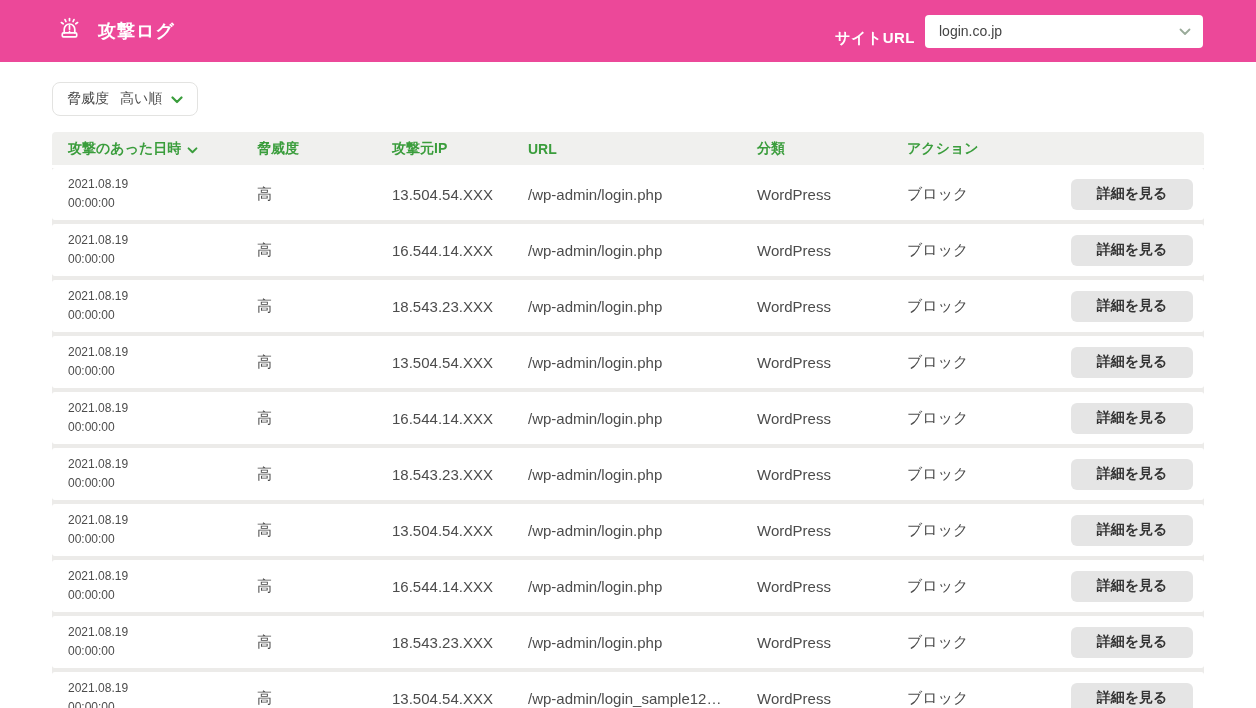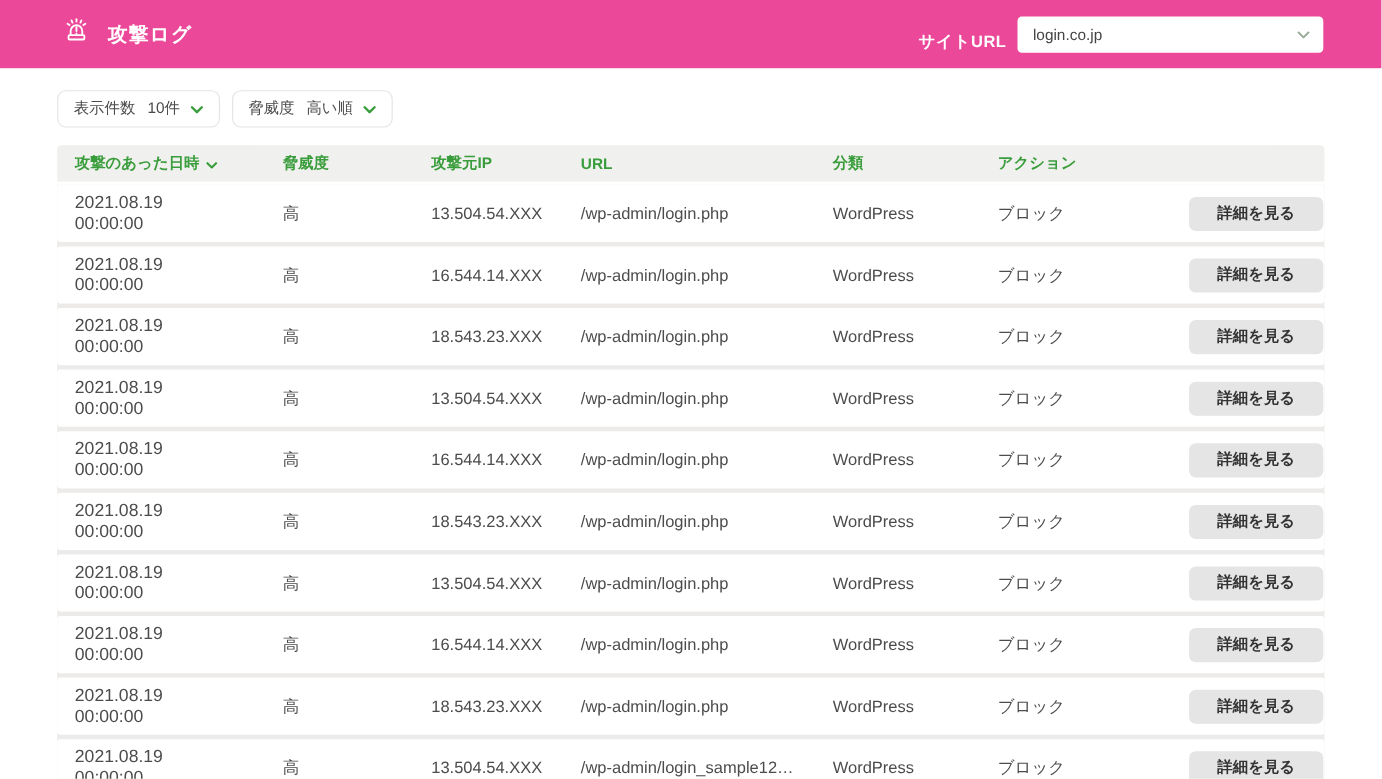--- a/index.html
+++ b/index.html
@@ -21,28 +21,28 @@
   .filter-bar { margin:20px 0 0 52px; display:flex; gap:11px; }
   .filter-btn { height:34px; background:#ffffff; border:1px solid #e3e3e1; border-radius:8px;
     display:flex; align-items:center; gap:9px; padding:0 14px; font-size:14px; color:#4b4b4b;
     cursor:pointer; font-family:inherit; }
   .filter-btn .val { margin-left:2px; }
 
   
   .log-table { margin:16px 0 0 52px; width:1152px; }
   .thead, .trow { display:grid;
     grid-template-columns:189px 135px 136px 229px 150px 164px 1fr;
-    align-items:center; padding-left:16px; padding-right:1px; }
+    align-items:center; padding-left:16px; padding-right:11px; }
   .thead { height:33px; background:#f0f0ee; border-radius:4px 4px 0 0;
     color:#3a9d3c; font-size:14px; font-weight:700; }
   .th { display:flex; align-items:center; gap:6px; }
   .tbody { margin-top:3px; display:flex; flex-direction:column; gap:4px; background:#ecebe9; }
   .trow { height:52px; background:#ffffff; border-radius:3px; }
   .td { font-size:15px; color:#4c4c4c; }
-  .cell-date { font-size:16px; line-height:19px; }
+  .cell-date { font-size:12px; line-height:19px; }
   .detail-btn { width:122px; height:31px; background:#e5e5e5; border:none; border-radius:6px;
     font-size:14px; font-weight:700; color:#333333; justify-self:end; cursor:pointer;
     font-family:inherit; }
   .td-btn { display:flex; justify-content:flex-end; }
 
   .chev { flex:0 0 auto; }
 </style>
 </head>
 <body>
 
@@ -72,29 +72,20 @@
         <span>
           <svg class="chev" width="12" height="8" viewBox="0 0 12 8" fill="none" stroke="#9aab9a" stroke-width="1.8" stroke-linecap="round" stroke-linejoin="round">
               <path d="M1.5 1.5 L6 6 L10.5 1.5"></path>
             </svg>
         </span>
       </div>
     </div>
   </header>
 
   <div class="filter-bar">
-    <button class="filter-btn">
-      <span>表示件数</span>
-      <span class="val">10件</span>
-      <span>
-        <svg class="chev" width="12" height="8" viewBox="0 0 12 8" fill="none" stroke="#3a9d3c" stroke-width="2.2" stroke-linecap="round" stroke-linejoin="round">
-            <path d="M1.5 1.5 L6 6 L10.5 1.5"></path>
-          </svg>
-      </span>
-    </button>
 
 
     <button class="filter-btn">
       <span>脅威度</span>
       <span class="val">高い順</span>
       <span>
         <svg class="chev" width="12" height="8" viewBox="0 0 12 8" fill="none" stroke="#3a9d3c" stroke-width="2.2" stroke-linecap="round" stroke-linejoin="round">
             <path d="M1.5 1.5 L6 6 L10.5 1.5"></path>
           </svg>
       </span>

